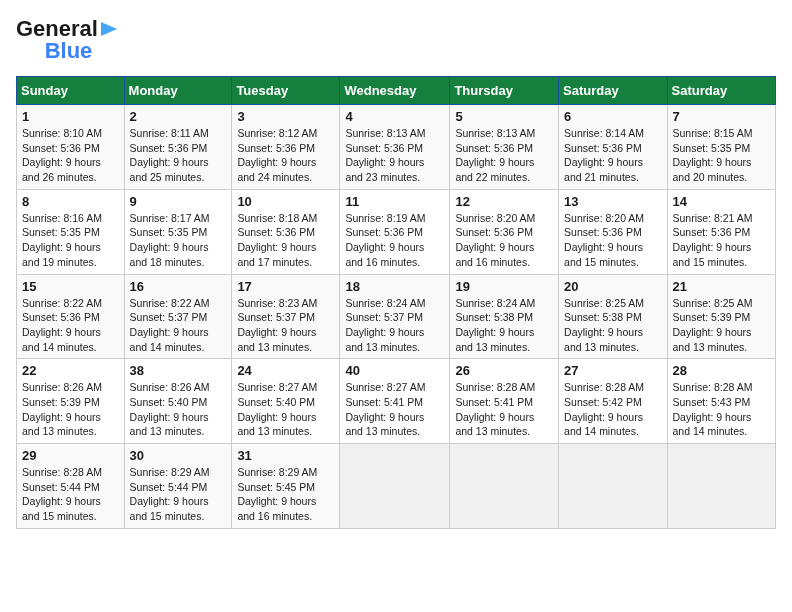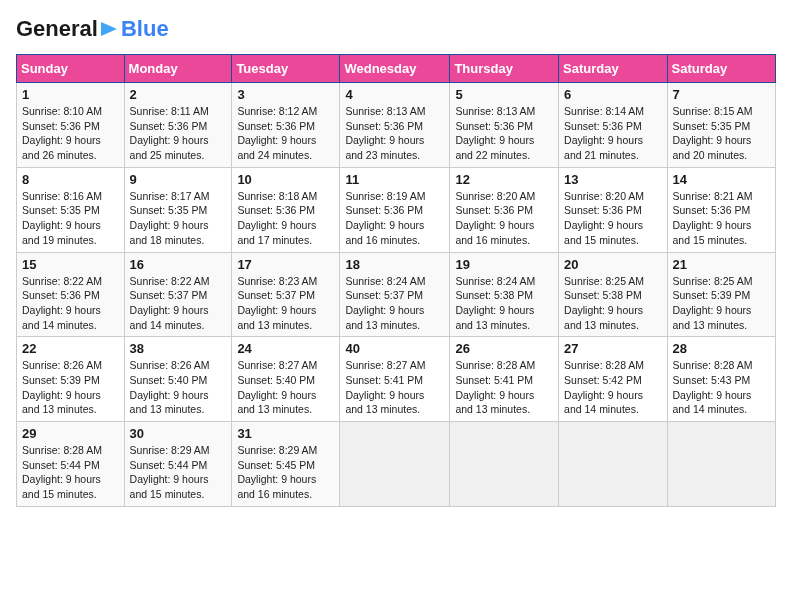--- a/index.html
+++ b/index.html
@@ -11,22 +11,22 @@
       padding: 16px;
     }
     .header {
       display: flex;
       justify-content: space-between;
       align-items: flex-start;
       margin-bottom: 12px;
     }
     .logo {
       display: flex;
-      flex-direction: row;
-      align-items: flex-end;
+      flex-direction: column;
+      align-items: center;
     }
     .logo-icon {
       display: flex;
       align-items: center;
     }
     .title-block {
       text-align: right;
     }
     .title-block h1 {
       font-size: 32px;
@@ -35,21 +35,21 @@
     }
     .title-block .subtitle {
       font-size: 14px;
       color: #444;
     }
     .calendar {
       width: 100%;
       border-collapse: collapse;
     }
     .calendar thead tr th {
-      background-color: #ec4899;
+      background-color: #15803d;
       color: #fff;
       font-size: 13px;
       font-weight: bold;
       padding: 6px 4px;
       text-align: left;
       border: 1px solid #1a4f9e;
     }
     .calendar tbody tr td {
       border: 1px solid #ccc;
       vertical-align: top;

